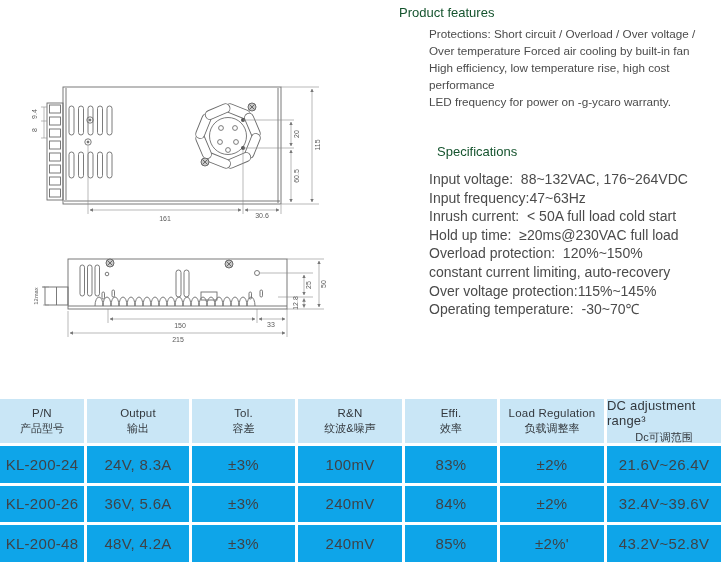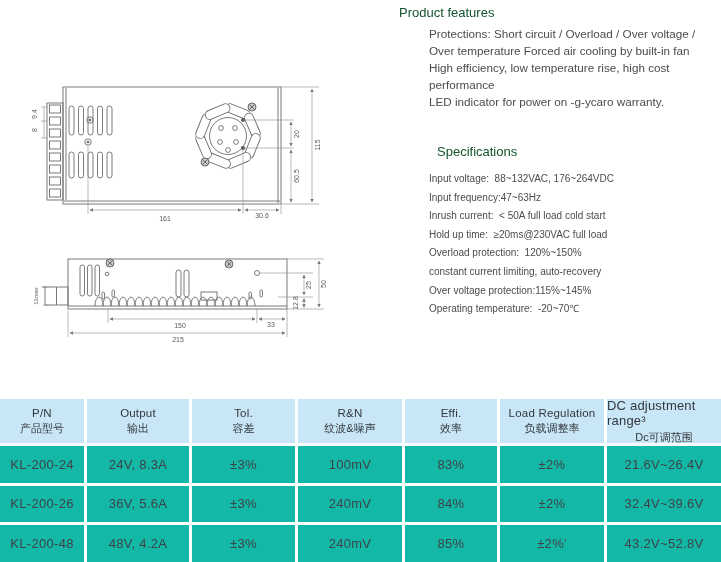--- a/index.html
+++ b/index.html
@@ -7,21 +7,21 @@
     width:721px;height:562px;position:relative;background:#ffffff;
     font-family:"Liberation Sans", sans-serif;overflow:hidden;
   }
   
   .textblock{position:absolute;left:399px;width:322px;}
   .sec-title{color:#14532d;font-size:13px;font-weight:normal;margin:0 0 5px 0;}
   .tb-lines{margin:0;padding:0;}
   .tb-line{font-size:11.7px;color:#4b4b4b;line-height:17px;white-space:pre;margin-left:30px;}
   #features{top:5px;}
   #specs{top:144px;}
-  #specs .tb-line{font-size:10px;line-height:18.6px;}
+  #specs .tb-line{font-size:14px;line-height:18.6px;}
   #specs .sec-title{margin-bottom:11px;margin-left:38px;}
   
   .dwg{position:absolute;}
   #topview{left:28px;top:83px;}
   #sideview{left:28px;top:245px;}
   .dimtxt{font-size:7px;fill:#5a5a5a;font-family:"Liberation Sans",sans-serif;}
   .dimtxt.sm{font-size:5.8px;}
   
   .spec-table{
     position:absolute;left:0;top:399px;width:721px;height:163px;
@@ -29,22 +29,22 @@
     grid-template-rows:44px 1fr 1fr 1fr;gap:3px;background:#ffffff;
   }
   .th{
     background:#c9e6f6;display:flex;flex-direction:column;
     align-items:center;justify-content:center;color:#33383d;
   }
   .th .en{font-size:11.5px;letter-spacing:.2px;}
   .th .zh{font-size:11px;margin-top:2px;}
   .th.narrow .en{font-size:13px;}
   .td{
-    background:#14b8a6;display:flex;align-items:center;justify-content:center;
-    font-size:13px;color:#3e4348;letter-spacing:.3px;
+    background:#0ea5e9;display:flex;align-items:center;justify-content:center;
+    font-size:15px;color:#3e4348;letter-spacing:.3px;
   }
 </style>
 </head>
 <body>
 
 <svg id="topview" class="dwg" width="300" height="150" viewBox="0 0 300 150">
   <defs>
     <marker id="arr" viewBox="0 0 10 10" refX="9" refY="5" markerWidth="6" markerHeight="6" orient="auto-start-reverse">
       <path d="M0 0 L10 5 L0 10 z" fill="#777"></path>
     </marker>
@@ -186,35 +186,35 @@
   </g>
 </svg>
 
 <div id="features" class="textblock">
   <h2 class="sec-title">Product features</h2>
   <div class="tb-lines">
     <div class="tb-line">Protections: Short circuit / Overload / Over voltage /</div>
     <div class="tb-line">Over temperature Forced air cooling by built-in fan</div>
     <div class="tb-line">High efficiency, low temperature rise, high cost</div>
     <div class="tb-line">performance</div>
-    <div class="tb-line">LED indicator for power on -g-ycaro warranty.</div>
+    <div class="tb-line">LED frequency for power on -g-ycaro warranty.</div>
   </div>
 </div>
 
 <div id="specs" class="textblock">
   <h2 class="sec-title">Specifications</h2>
   <div class="tb-lines">
     <div class="tb-line">Input voltage:  88~132VAC, 176~264VDC</div>
     <div class="tb-line">Input frequency:47~63Hz</div>
     <div class="tb-line">Inrush current:  &lt; 50A full load cold start</div>
     <div class="tb-line">Hold up time:  ≥20ms@230VAC full load</div>
     <div class="tb-line">Overload protection:  120%~150%</div>
     <div class="tb-line">constant current limiting, auto-recovery</div>
     <div class="tb-line">Over voltage protection:115%~145%</div>
-    <div class="tb-line">Operating temperature:  -20~70℃</div>
+    <div class="tb-line">Operating temperature:  -30~70℃</div>
   </div>
 </div>
 
 <div class="spec-table">
   <div class="th">
     <div class="en">P/N</div>
     <div class="zh">产品型号</div>
   </div>
   <div class="th">
     <div class="en">Output</div>

